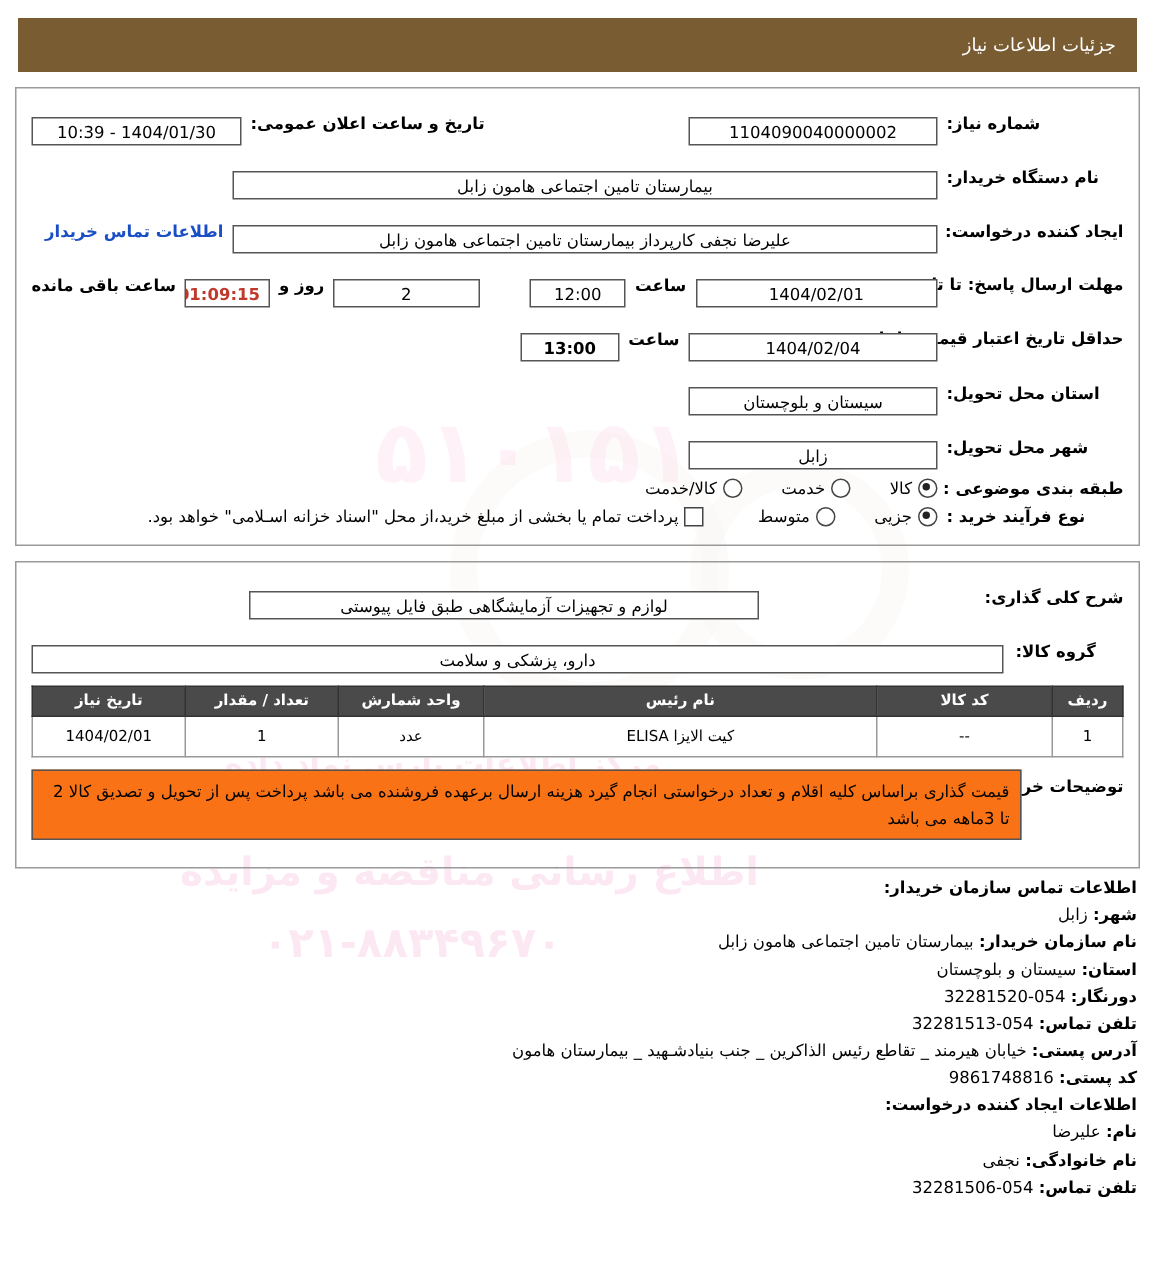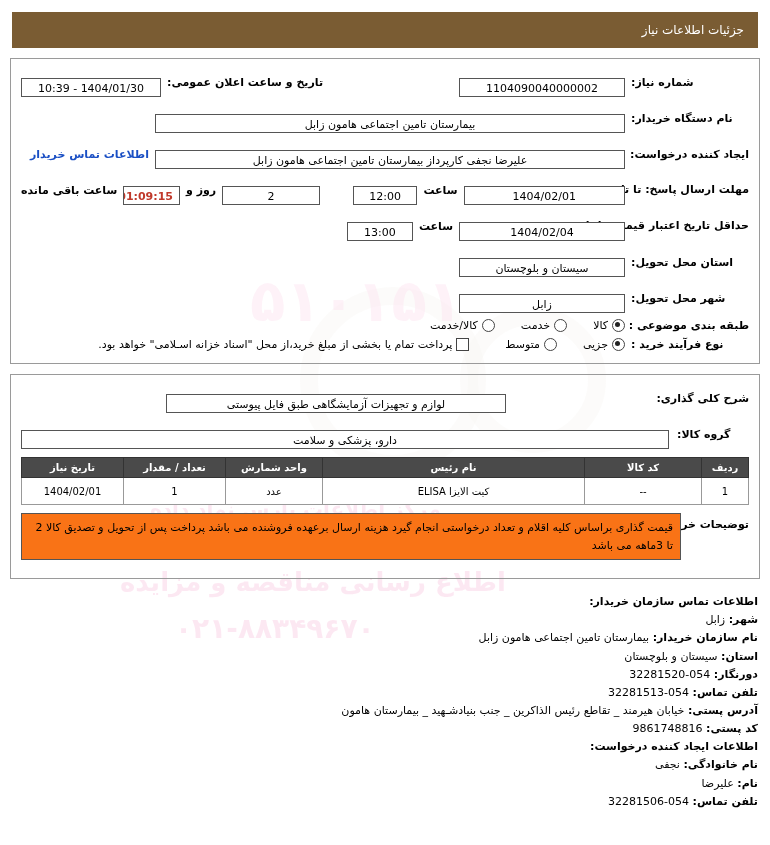--- a/index.html
+++ b/index.html
@@ -181,21 +181,21 @@
     background: #f97316;
     padding: 5px 7px;
     font-size: 11px;
     line-height: 1.6;
     text-align: right;
   }
 
   .contact {
     position: relative;
     z-index: 2;
-    margin: 14px 12px 0 12px;
+    margin: 4px 12px 0 12px;
     font-size: 11px;
     line-height: 1.65;
     text-align: right;
   }
   .contact .hdr { font-weight: bold; }
   .contact b { font-weight: bold; }
 
   .sec-title {
     font-weight: bold;
     font-size: 12px;
@@ -253,21 +253,21 @@
       <span class="box center" style="width:100px;">2</span>
       <span class="mini-lbl">روز و</span>
       <span class="box center" style="width:58px;color:#c0392b;font-weight:bold;">01:09:15</span>
       <span class="mini-lbl">ساعت باقی مانده</span>
     </div>
 
     <div class="row">
       <span class="lbl lbl-w" style="line-height:1.3;">حداقل تاریخ اعتبار قیمت: تا تاریخ:</span>
       <span class="box center" style="width:166px;">1404/02/04</span>
       <span class="mini-lbl">ساعت</span>
-      <span class="box center" style="width:66px;">13:00</span>
+      <span class="box center" style="width:66px;font-weight:bold;">13:00</span>
     </div>
 
     <div class="row">
       <span class="lbl lbl-w">استان محل تحویل:</span>
       <span class="box center" style="width:166px;">سیستان و بلوچستان</span>
     </div>
 
     <div class="row">
       <span class="lbl lbl-w">شهر محل تحویل:</span>
       <span class="box center" style="width:166px;">زابل</span>
@@ -359,18 +359,18 @@
   <div class="contact">
     <div class="hdr">اطلاعات تماس سازمان خریدار:</div>
     <div><b>شهر:</b> <span>زابل</span></div>
     <div><b>نام سازمان خریدار:</b> <span>بیمارستان تامین اجتماعی هامون زابل</span></div>
     <div><b>استان:</b> <span>سیستان و بلوچستان</span></div>
     <div><b>دورنگار:</b> <span>054-32281520</span></div>
     <div><b>تلفن تماس:</b> <span>054-32281513</span></div>
     <div><b>آدرس پستی:</b> <span>خیابان هیرمند _ تقاطع رئیس الذاکرین _ جنب بنیادشـهید _ بیمارستان هامون</span></div>
     <div><b>کد پستی:</b> <span>9861748816</span></div>
     <div class="hdr">اطلاعات ایجاد کننده درخواست:</div>
+    <div><b>نام:</b> <span>علیرضا</span></div>
     <div><b>نام خانوادگی:</b> <span>نجفی</span></div>
-    <div><b>نام:</b> <span>علیرضا</span></div>
     <div><b>تلفن تماس:</b> <span>054-32281506</span></div>
   </div>
 
 </div>
 
 </body></html>

